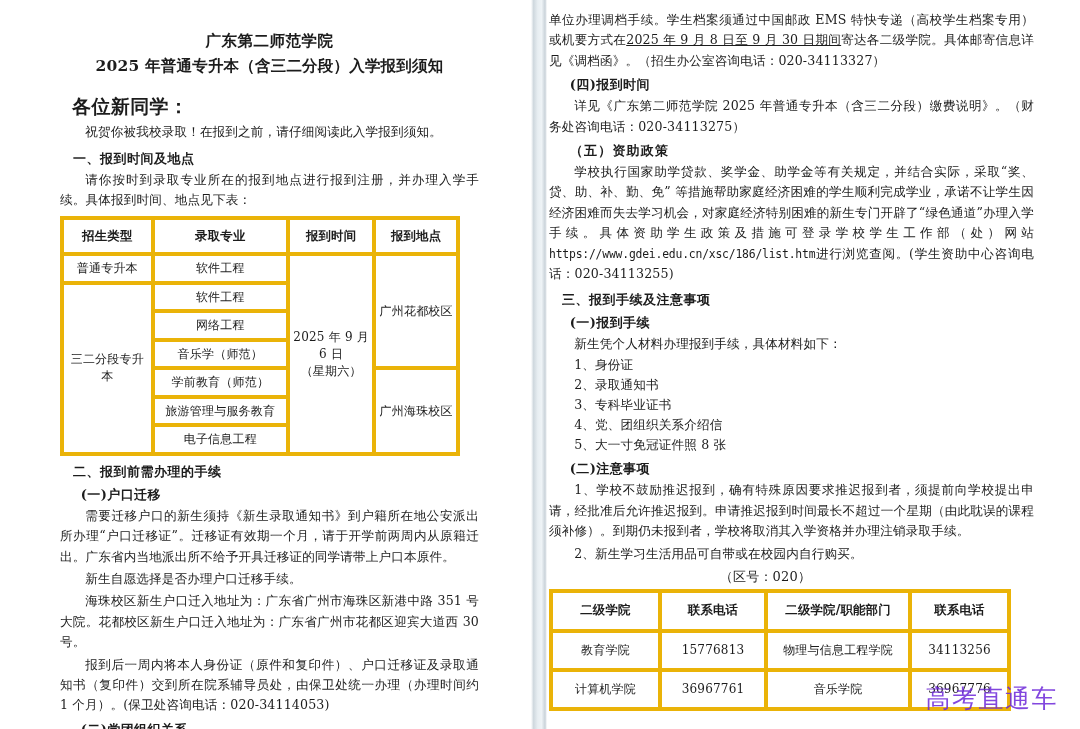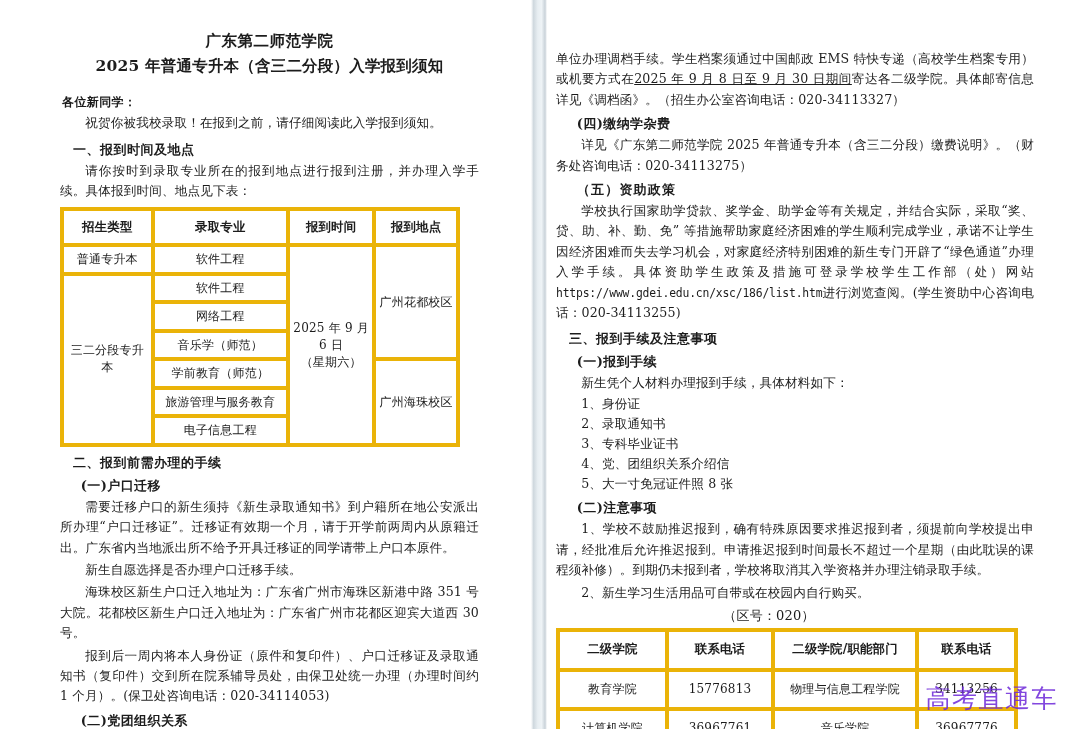--- a/index.html
+++ b/index.html
@@ -41,39 +41,38 @@
   .page-body {
     position: absolute;
     top: 0;
     left: 0;
     right: 0;
     bottom: 0;
     padding: 14px 52px 0 60px;
     box-sizing: border-box;
   }
   #page-right .page-body {
-    padding: 8px 46px 0 9px;
-    margin-top: 39px;
+    padding: 8px 46px 0 2px;
   }
 
   
   .doc-title {
     text-align: center;
     font-weight: bold;
     font-size: 15.5px;
     letter-spacing: .5px;
     line-height: 1.62;
     margin: 14px 0 0 0;
   }
   .doc-title .line2 { letter-spacing: .2px; }
 
   .salutation {
     font-weight: bold;
-    font-size: 12px;
-    margin: 16px 0 0 2px;
+    font-size: 19px;
+    margin: 16px 0 0 12px;
     letter-spacing: .4px;
   }
 
   p.para {
     margin: 2px 0 0 0;
     font-size: 12.6px;
     line-height: 1.62;
     text-align: justify;
     text-justify: inter-ideograph;
     text-indent: 2em;
@@ -253,21 +252,21 @@
     </div>
   </div>
 
   <div id="page-gutter"></div>
 
   <div class="page-panel" id="page-right">
     <div class="page-body">
 
       <p class="para noindent"><span>单位办理调档手续。学生档案须通过中国邮政 EMS 特快专递（高校学生档案专用）或机要方式在</span><span class="u-date">2025 年 9 月 8 日至 9 月 30 日期间</span><span>寄达各二级学院。具体邮寄信息详见《调档函》。（招生办公室咨询电话：020-34113327）</span></p>
 
-      <h3 class="h-sub">(四)缴纳学杂费</h3>
+      <h3 class="h-sub">(四)报到时间</h3>
       <p class="para">详见《广东第二师范学院 2025 年普通专升本（含三二分段）缴费说明》。（财务处咨询电话：020-34113275）</p>
 
       <h3 class="h-sub wide">（五）资助政策</h3>
       <p class="para"><span>学校执行国家助学贷款、奖学金、助学金等有关规定，并结合实际，采取“奖、贷、助、补、勤、免” 等措施帮助家庭经济困难的学生顺利完成学业，承诺不让学生因经济困难而失去学习机会，对家庭经济特别困难的新生专门开辟了“绿色通道”办理入学手续。具体资助学生政策及措施可登录学校学生工作部（处）网站</span><span class="mono">https://www.gdei.edu.cn/xsc/186/list.htm</span><span>进行浏览查阅。(学生资助中心咨询电话：020-34113255)</span></p>
 
       <h2 class="h-sec">三、报到手续及注意事项</h2>
 
       <h3 class="h-sub">(一)报到手续</h3>
       <p class="para">新生凭个人材料办理报到手续，具体材料如下：</p>
       <p class="list-item">1、身份证</p>

